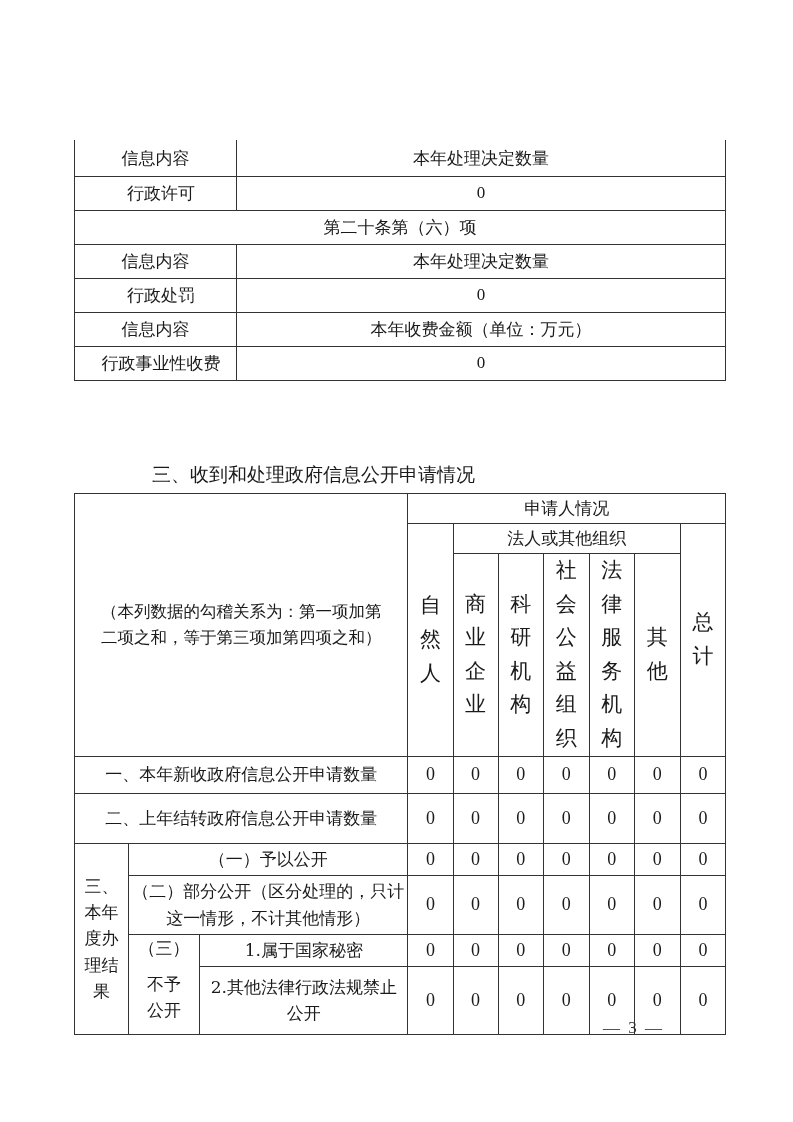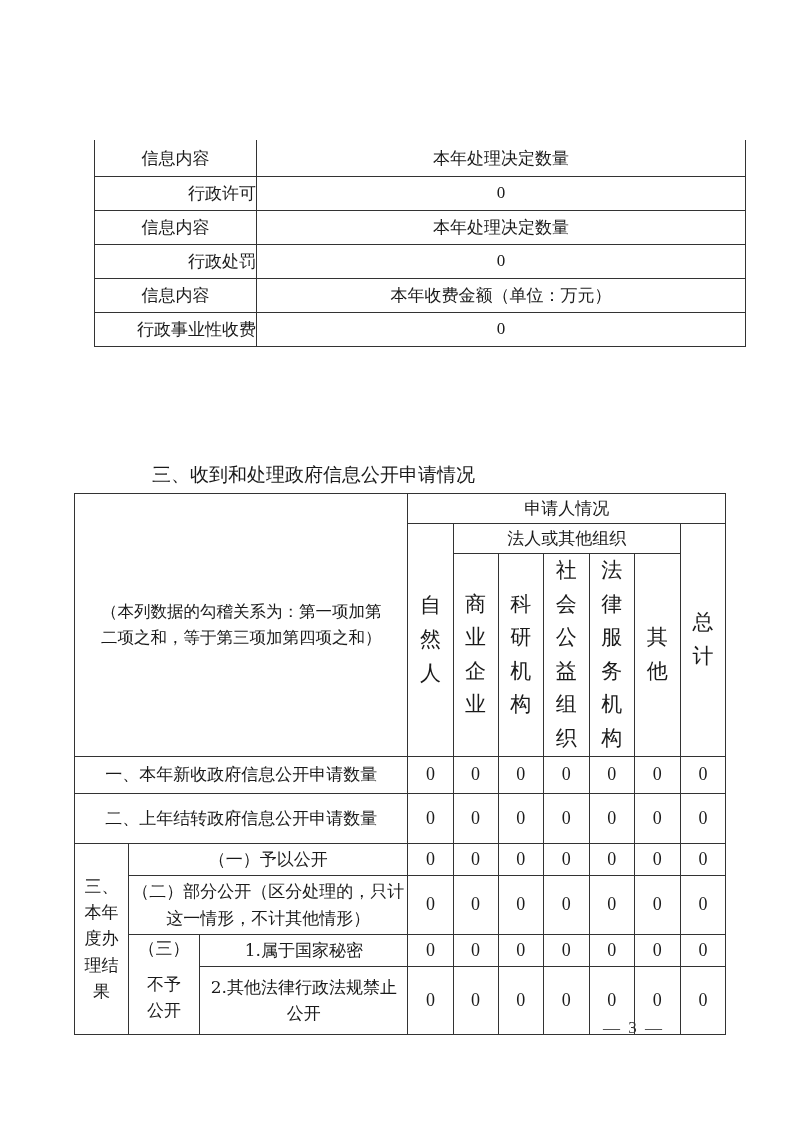--- a/index.html
+++ b/index.html
@@ -1,22 +1,22 @@
 <!DOCTYPE html>
 <html><head>
 <meta charset="utf-8">
 <style>
   html, body { margin:0; padding:0; background:#ffffff; }
   body { width:793px; height:1122px; position:relative; overflow:hidden;
          font-family:"DejaVu Serif","Liberation Serif",serif; color:#1a1a1a; }
   table { border-collapse:collapse; position:absolute; table-layout:fixed; }
   td { border:1.5px solid #333; padding:0; font-size:17px; line-height:1.35; }
   .c { text-align:center; }
-  .l { text-align:right; padding-left:11px; }
-  #t1 { left:74px; top:140px; width:652px;margin-left:20px; }
+  .l { text-align:center; padding-left:11px; }
+  #t1 { left:74px; top:140px; width:652px; }
   #t1 td { height:33px; }
   #t1 tr:first-child td { border-top:none; height:36px; }
   #t1 .n { font-family:"Liberation Serif",serif; font-size:17px; }
   #section3 { position:absolute; left:152px; top:462px; font-size:19px;
               font-family:"DejaVu Sans","Liberation Sans",sans-serif; }
   #t2 { left:74px; top:493px; width:652px; }
   #t2 td.num { text-align:center; font-family:"Liberation Serif",serif; font-size:18px; }
   .vert { display:block; width:1em; margin:0 auto; line-height:1.6; font-size:21px; word-break:break-all; }
   #page-num { position:absolute; left:603px; top:1018px; font-size:17px;
               font-family:"Liberation Serif",serif; color:#333; letter-spacing:2px; }
@@ -32,20 +32,23 @@
       <col>
     </colgroup>
   <tbody id="t1-body">
       <tr>
         <td class="c">信息内容</td>
         <td class="c">本年处理决定数量</td>
       </tr>
       <tr>
         <td class="l">行政许可</td>
         <td class="c n">0</td>
+      </tr>
+      <tr>
+        <td colspan="2" class="c">第二十条第（六）项</td>
       </tr>
       <tr>
         <td class="c">信息内容</td>
         <td class="c">本年处理决定数量</td>
       </tr>
       <tr>
         <td class="l">行政处罚</td>
         <td class="c n">0</td>
       </tr>
       <tr>

